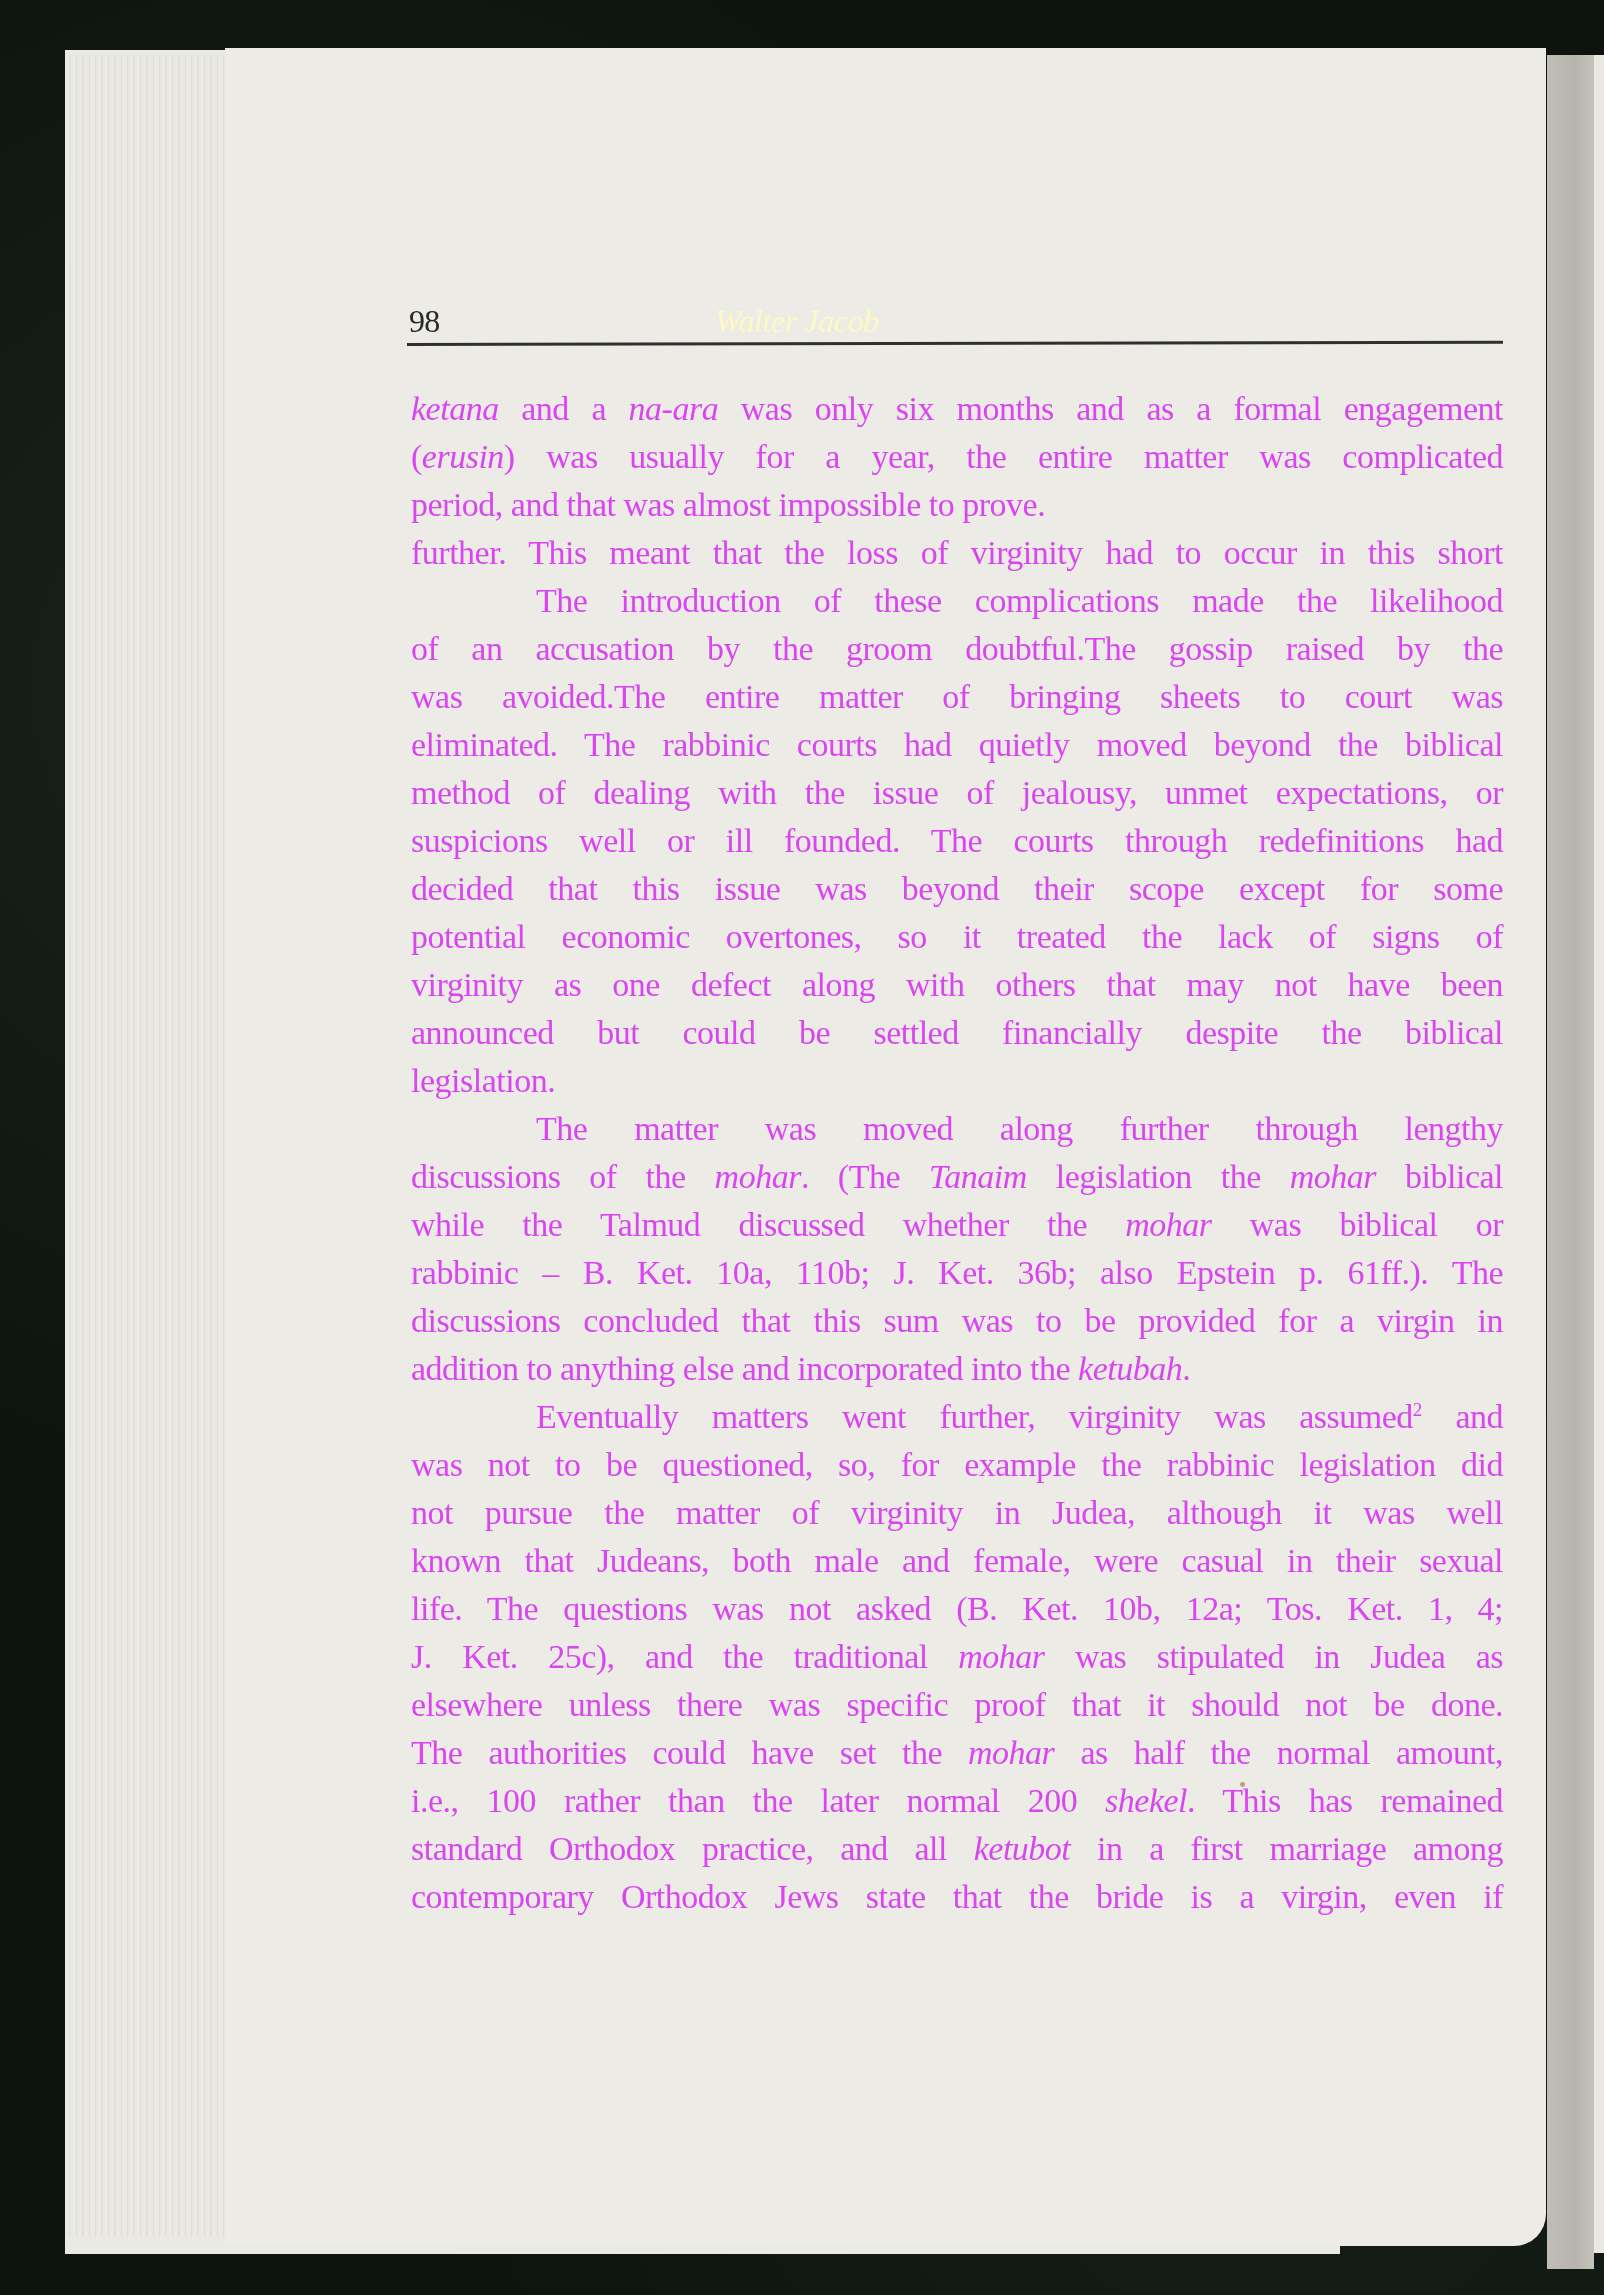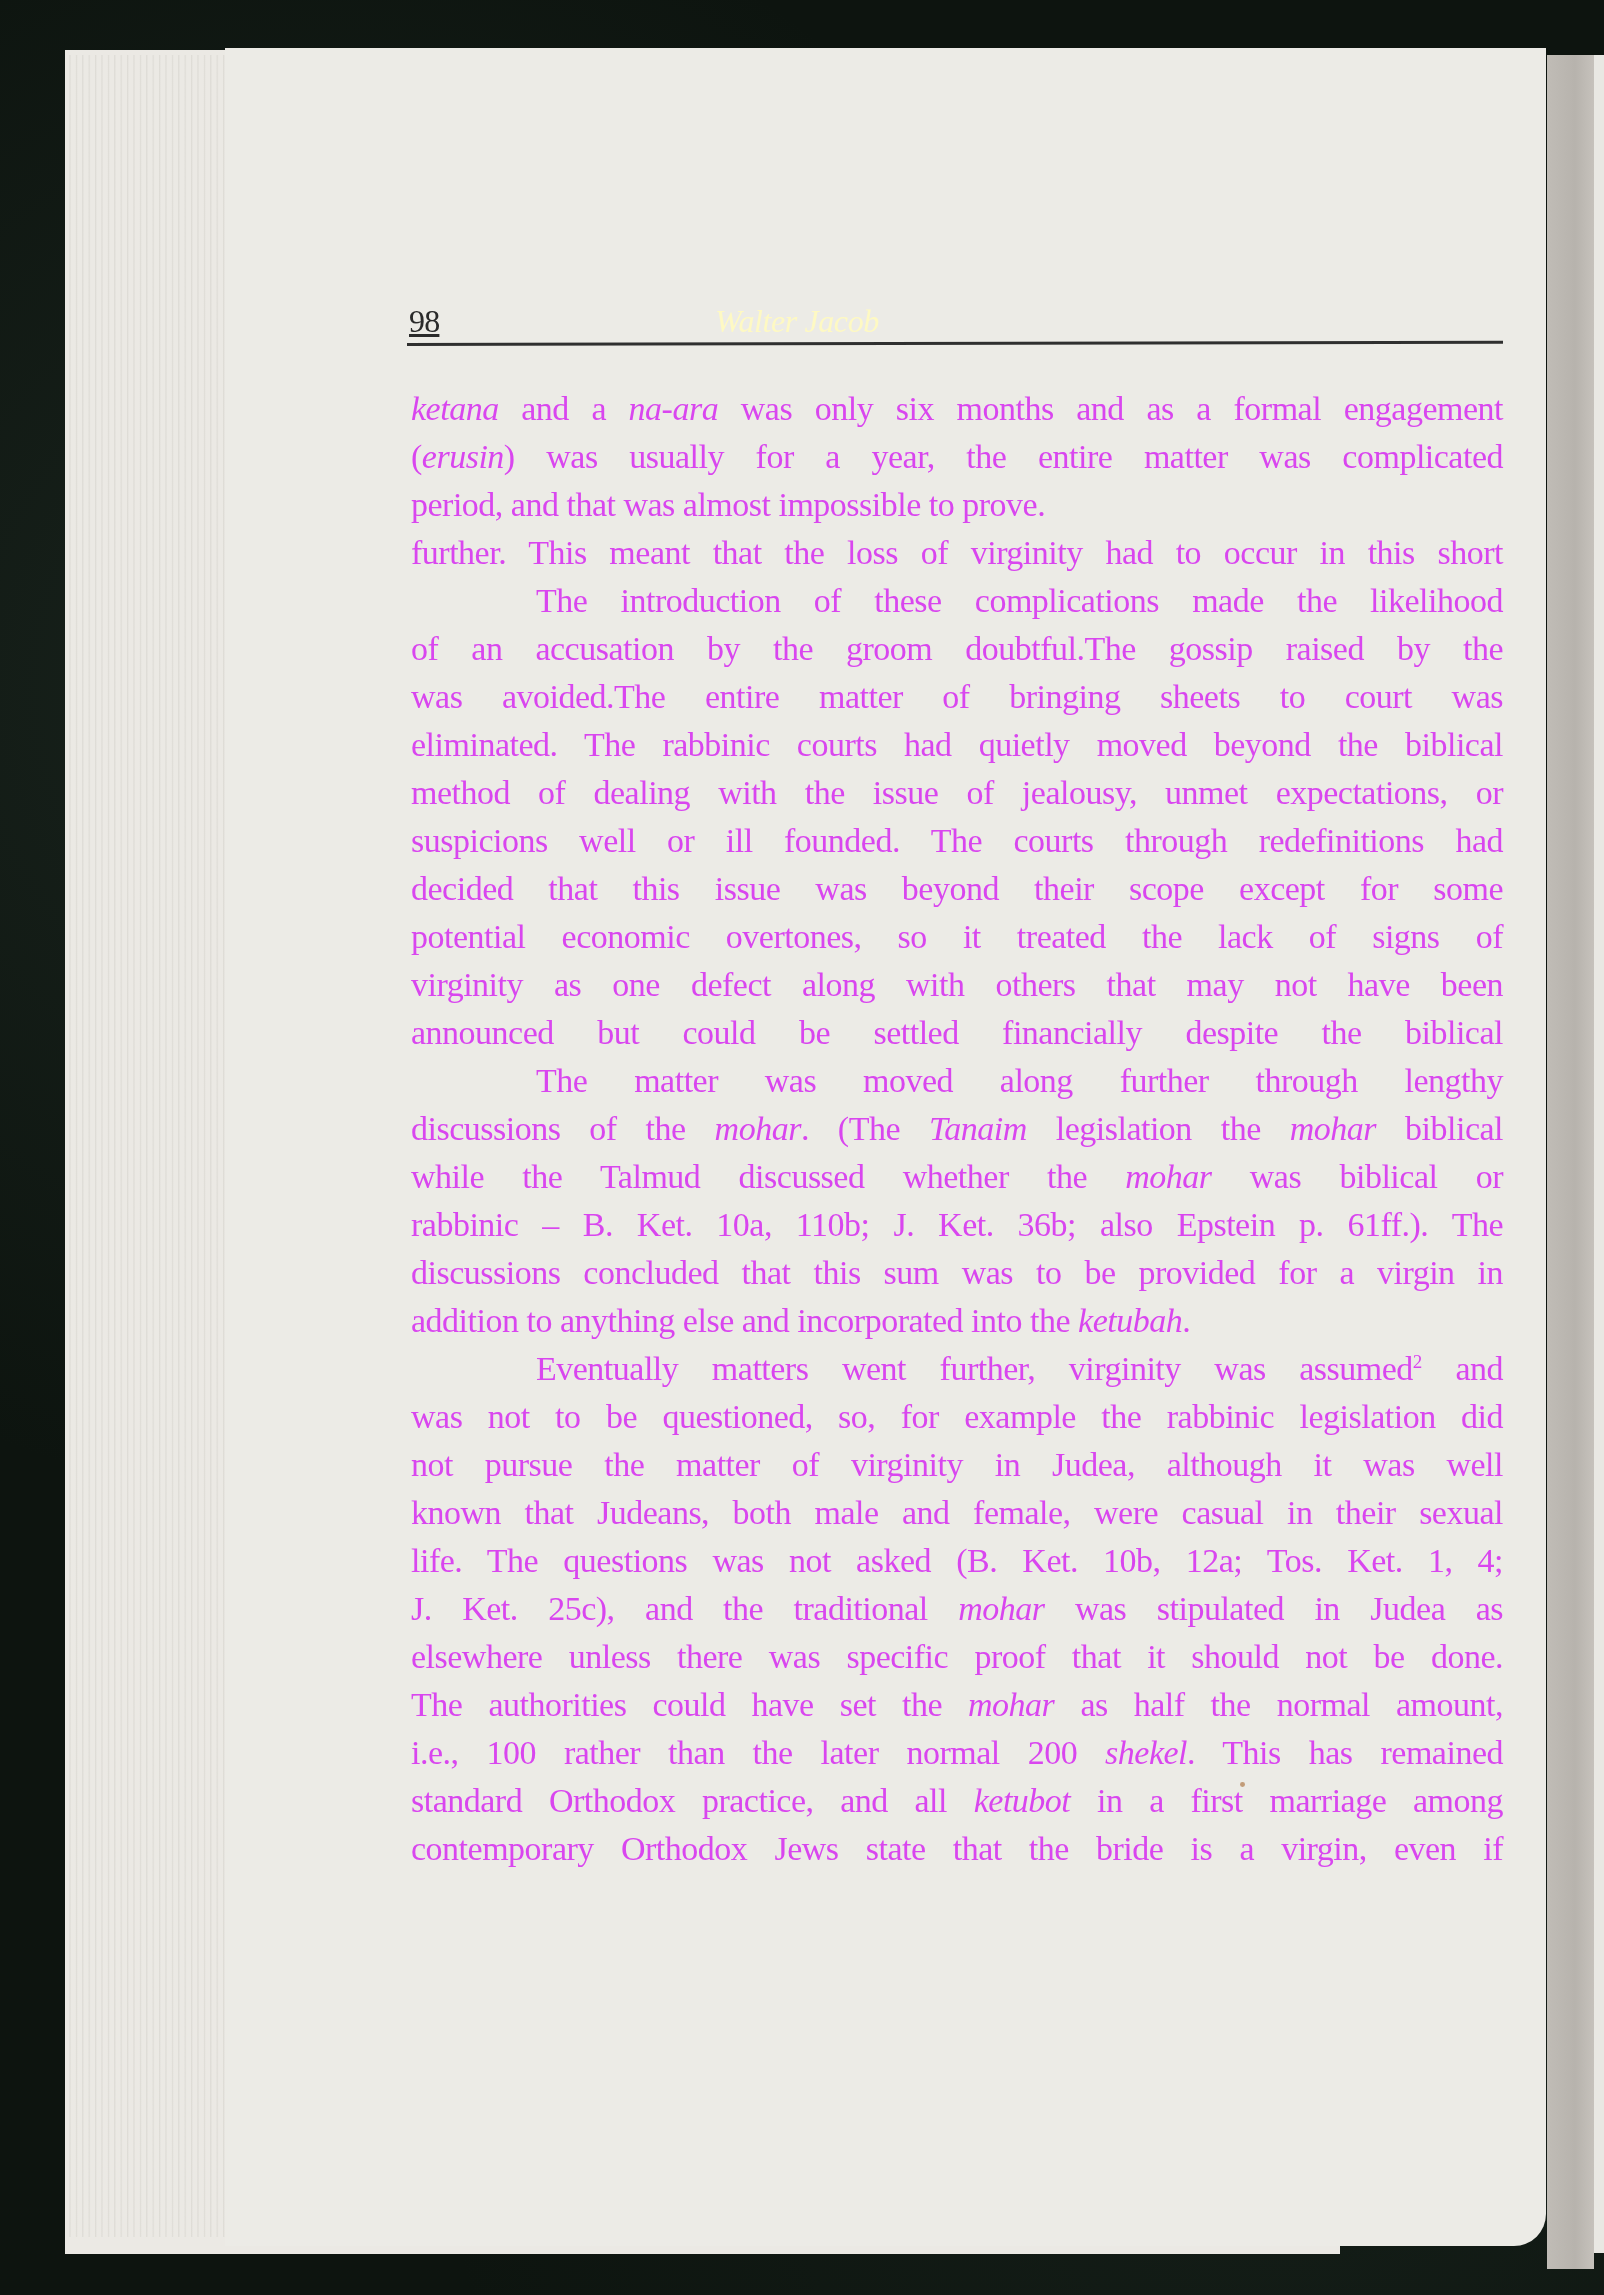--- a/index.html
+++ b/index.html
@@ -69,21 +69,20 @@
       width: 1097px;
       height: 47px;
     }
     .page-number {
       position: absolute;
       left: 0;
       top: 0;
       font-size: 32px;
       color: #2a2a2a;
       letter-spacing: -0.8px;
-      text-decoration: underline;
     }
     .running-head {
       position: absolute;
       left: 0;
       right: 0;
       top: 0;
       text-align: center;
       font-size: 32px;
       font-style: italic;
       color: #fef9c3;
@@ -164,20 +163,21 @@
       <span class="line first"><span>The introduction of these complications made the likelihood</span></span>
       <span class="line"><span>of an accusation by the groom doubtful.The gossip raised by the</span></span>
       <span class="line"><span>was avoided.The entire matter of bringing sheets to court was</span></span>
       <span class="line"><span>eliminated.  The rabbinic courts had quietly moved beyond the biblical</span></span>
       <span class="line"><span>method of dealing with the issue of jealousy, unmet expectations, or</span></span>
       <span class="line"><span>suspicions well or ill founded.  The courts through redefinitions had</span></span>
       <span class="line"><span>decided that this issue was beyond their scope except for some</span></span>
       <span class="line"><span>potential economic overtones, so it treated the lack of signs of</span></span>
       <span class="line"><span>virginity as one defect along with others that may not have been</span></span>
       <span class="line"><span>announced but could be settled financially despite the biblical</span></span>
+      <span class="line last"><span>legislation.</span></span>
     </div>
     <div>
       <span class="line first"><span>The matter was moved along further through lengthy</span></span>
       <span class="line"><span>discussions of the </span><i>mohar</i><span>. (The </span><i>Tanaim</i><span> legislation the </span><i>mohar</i><span> biblical</span></span>
       <span class="line"><span>while the Talmud discussed whether the </span><i>mohar</i><span> was biblical or</span></span>
       <span class="line"><span>rabbinic – B. Ket. 10a, 110b; J. Ket. 36b; also Epstein p. 61ff.).  The</span></span>
       <span class="line"><span>discussions concluded that this sum was to be provided for a virgin in</span></span>
       <span class="line last"><span>addition to anything else and incorporated into the </span><i>ketubah</i><span>.</span></span>
     </div>
     <div>

